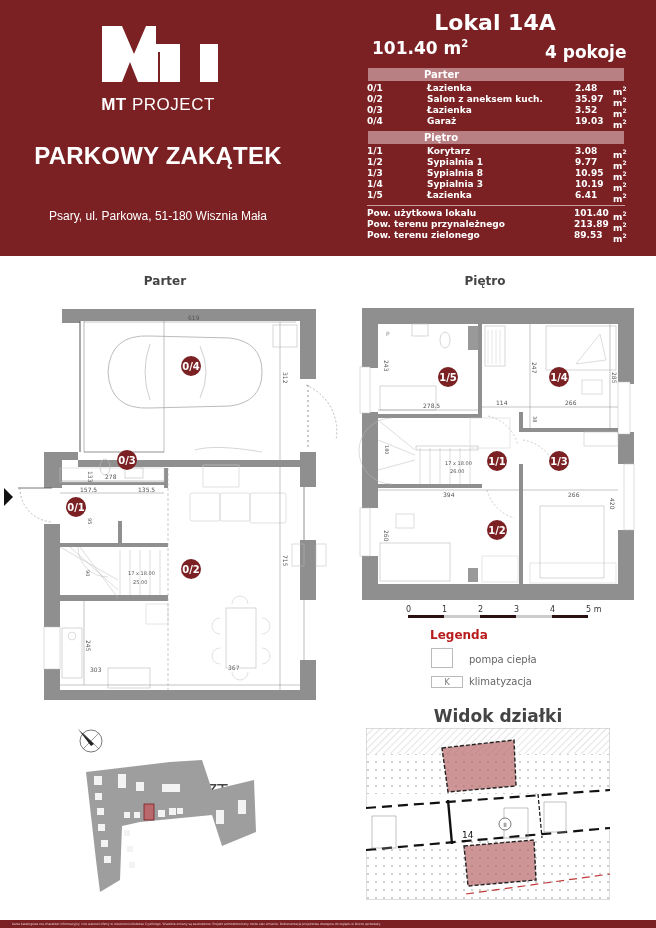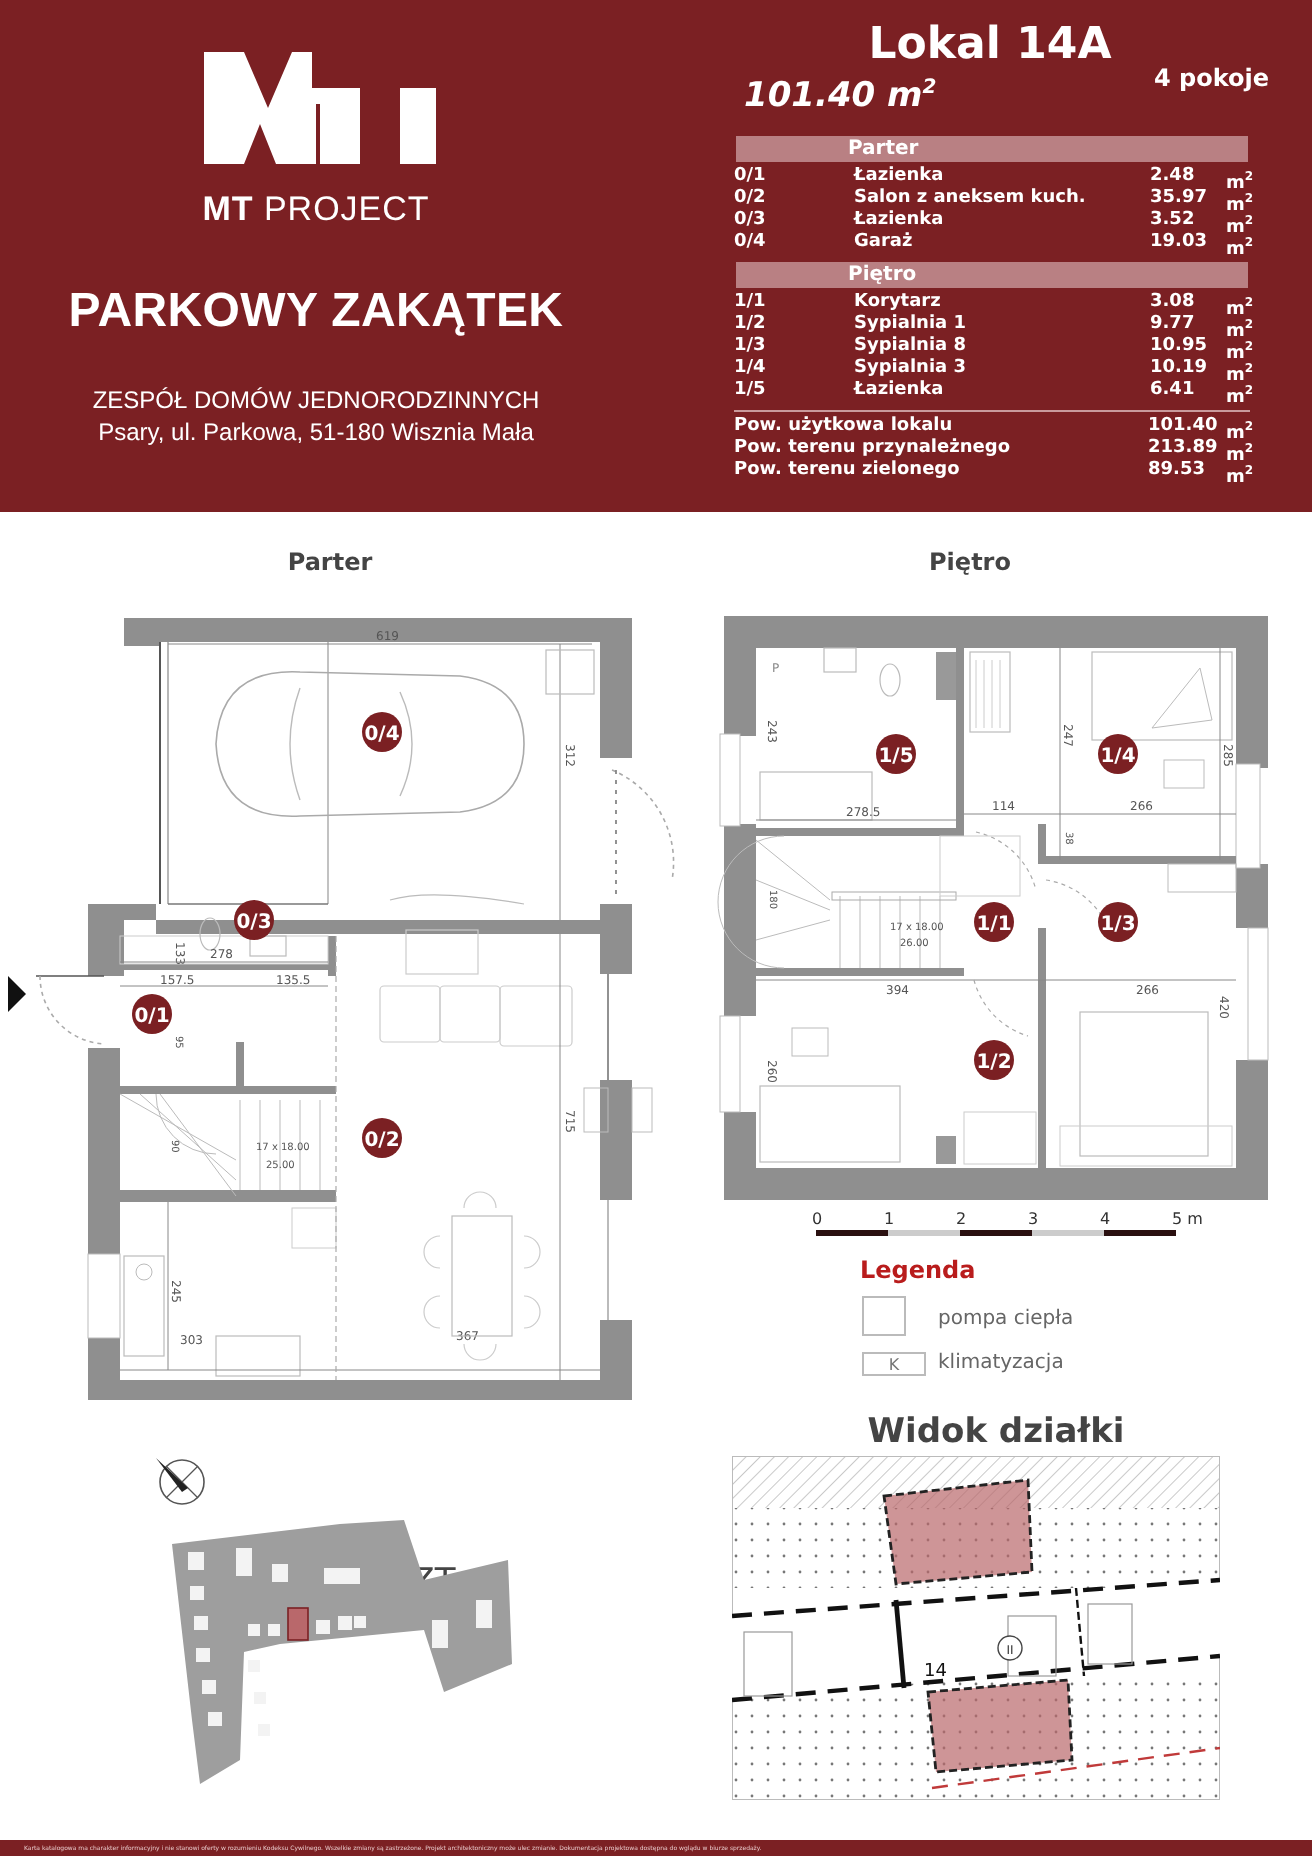--- a/index.html
+++ b/index.html
@@ -10,23 +10,23 @@
   .brand { position: absolute; left: 0; top: 0; width: 330px; height: 256px; text-align: center; }
   .logo { position: absolute; left: 100px; top: 26px; width: 120px; height: 56px; }
   .brand-name { position: absolute; left: 0; width: 316px; top: 95px; font-family: "Liberation Sans", sans-serif; font-size: 17px; letter-spacing: 0.5px; text-align: center; }
   .brand-name b { font-weight: bold; }
   .project-title { position: absolute; left: 0; width: 316px; top: 142px; font-family: "Liberation Sans", sans-serif; font-weight: bold; font-size: 24px; letter-spacing: 0.2px; text-align: center; }
   .project-sub1 { position: absolute; left: 0; width: 316px; top: 193px; font-family: "Liberation Sans", sans-serif; font-size: 12px; text-align: center; }
   .project-sub2 { position: absolute; left: 0; width: 316px; top: 209px; font-family: "Liberation Sans", sans-serif; font-size: 12px; text-align: center; }
 
   .unit { position: absolute; left: 360px; top: 0; width: 296px; height: 296px; font-family: "DejaVu Sans", sans-serif; }
   .unit-title { position: absolute; left: 0; width: 270px; top: 10px; text-align: center; font-size: 22px; font-weight: bold; }
-  .unit-area { position: absolute; left: 12px; top: 38px; font-size: 17px; font-weight: bold; font-style: italic; }
+  .unit-area { position: absolute; left: 12px; top: 38px; font-size: 17px; font-weight: bold; }
   .unit-area sup { font-size: 10px; }
-  .unit-rooms { position: absolute; left: 185px; top: 32px; font-size: 12px; font-weight: bold; margin-left: 32px; }
+  .unit-rooms { position: absolute; left: 185px; top: 42px; font-size: 17px; font-weight: bold; }
   .section-bar { position: absolute; left: 8px; width: 256px; height: 13px; background: #b98083; font-size: 10px; font-weight: bold; padding-left: 56px; line-height: 13px; color: #fff; }
   .row { position: absolute; left: 7px; width: 262px; height: 11px; font-size: 9px; font-weight: bold; line-height: 11px; }
   .row .code { position: absolute; left: 0; }
   .row .name { position: absolute; left: 60px; }
   .row .val { position: absolute; left: 208px; }
   .row .unitm { position: absolute; left: 246px; }
   .row .unitm sup { font-size: 6px; }
   .sum-line { position: absolute; left: 7px; width: 258px; top: 205px; height: 1px; background: #c99a9c; }
   .sum .name { left: 0; }
   .sum .val { left: 207px; }
@@ -47,21 +47,20 @@
 <body>
 
 <div class="header">
   <div class="brand">
     <svg class="logo" viewBox="0 0 120 56">
       <polygon points="2,0 22,0 34,28 46,0 56,0 56,18 80,18 80,56 60,56 60,26 58,26 58,56 38,56 30,36 22,56 2,56" fill="#fff"></polygon>
       <rect x="100" y="18" width="18" height="38" fill="#fff"></rect>
     </svg>
     <div class="brand-name"><b>MT</b><span> PROJECT</span></div>
     <div class="project-title">PARKOWY ZAKĄTEK</div>
-    <div class="project-sub1">ZESPÓŁ DOMÓW JEDNORODZINNYCH</div>
     <div class="project-sub2">Psary, ul. Parkowa, 51-180  Wisznia Mała</div>
   </div>
 
   <div class="unit">
     <div class="unit-title">Lokal 14A</div>
     <div class="unit-area"><span>101.40 m</span><sup>2</sup></div>
     <div class="unit-rooms">4 pokoje</div>
 
     <div class="section-bar" style="top:68px;">Parter</div>
     <div class="row" style="top:83px;">

